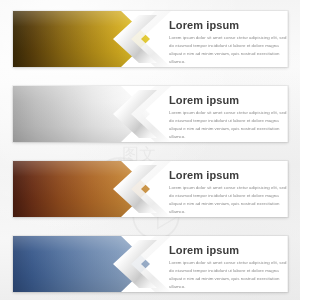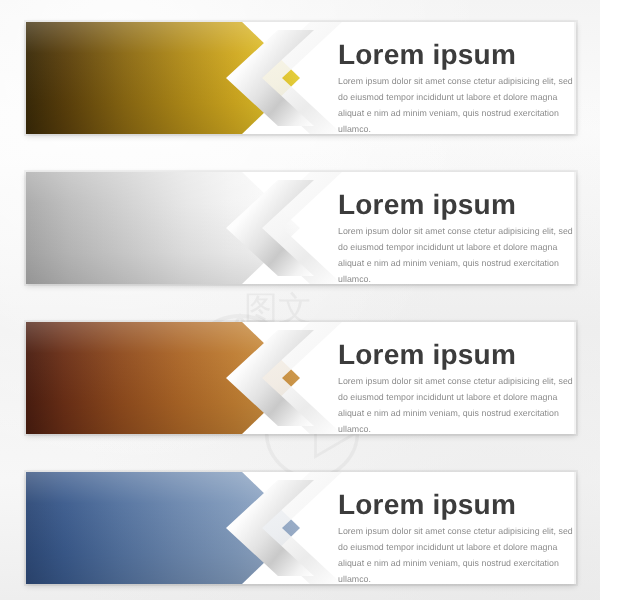--- a/index.html
+++ b/index.html
@@ -93,21 +93,21 @@
     opacity: 0.9;
   }
 
   .textpanel {
     position: absolute;
     left: 156px;
     top: 9px;
     width: 118px;
   }
   .heading {
-    font-size: 14px;
+    font-size: 11px;
     font-weight: bold;
     color: #3c3c3c;
     letter-spacing: 0.1px;
     margin: 0 0 3px 0;
     line-height: 1;
   }
   .body {
     font-size: 4.4px;
     line-height: 1.85;
     color: #8c8c8c;

